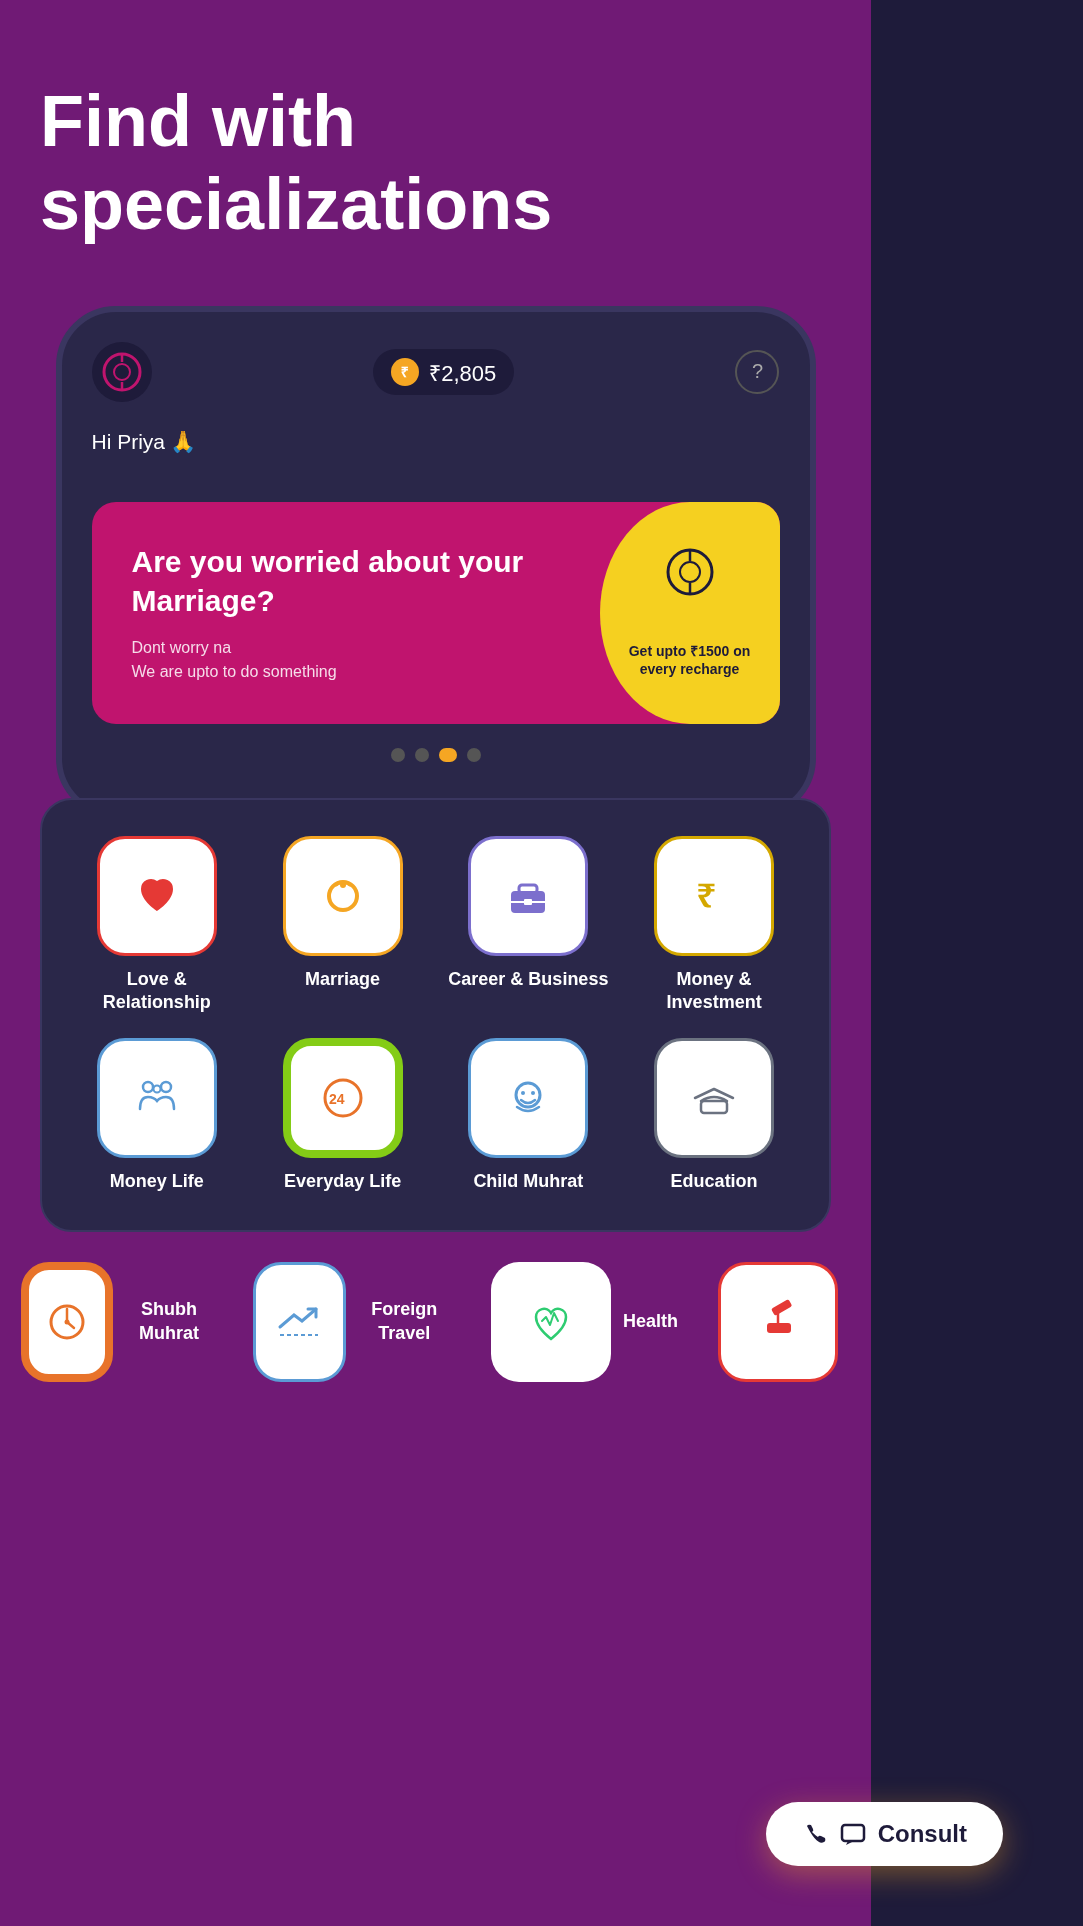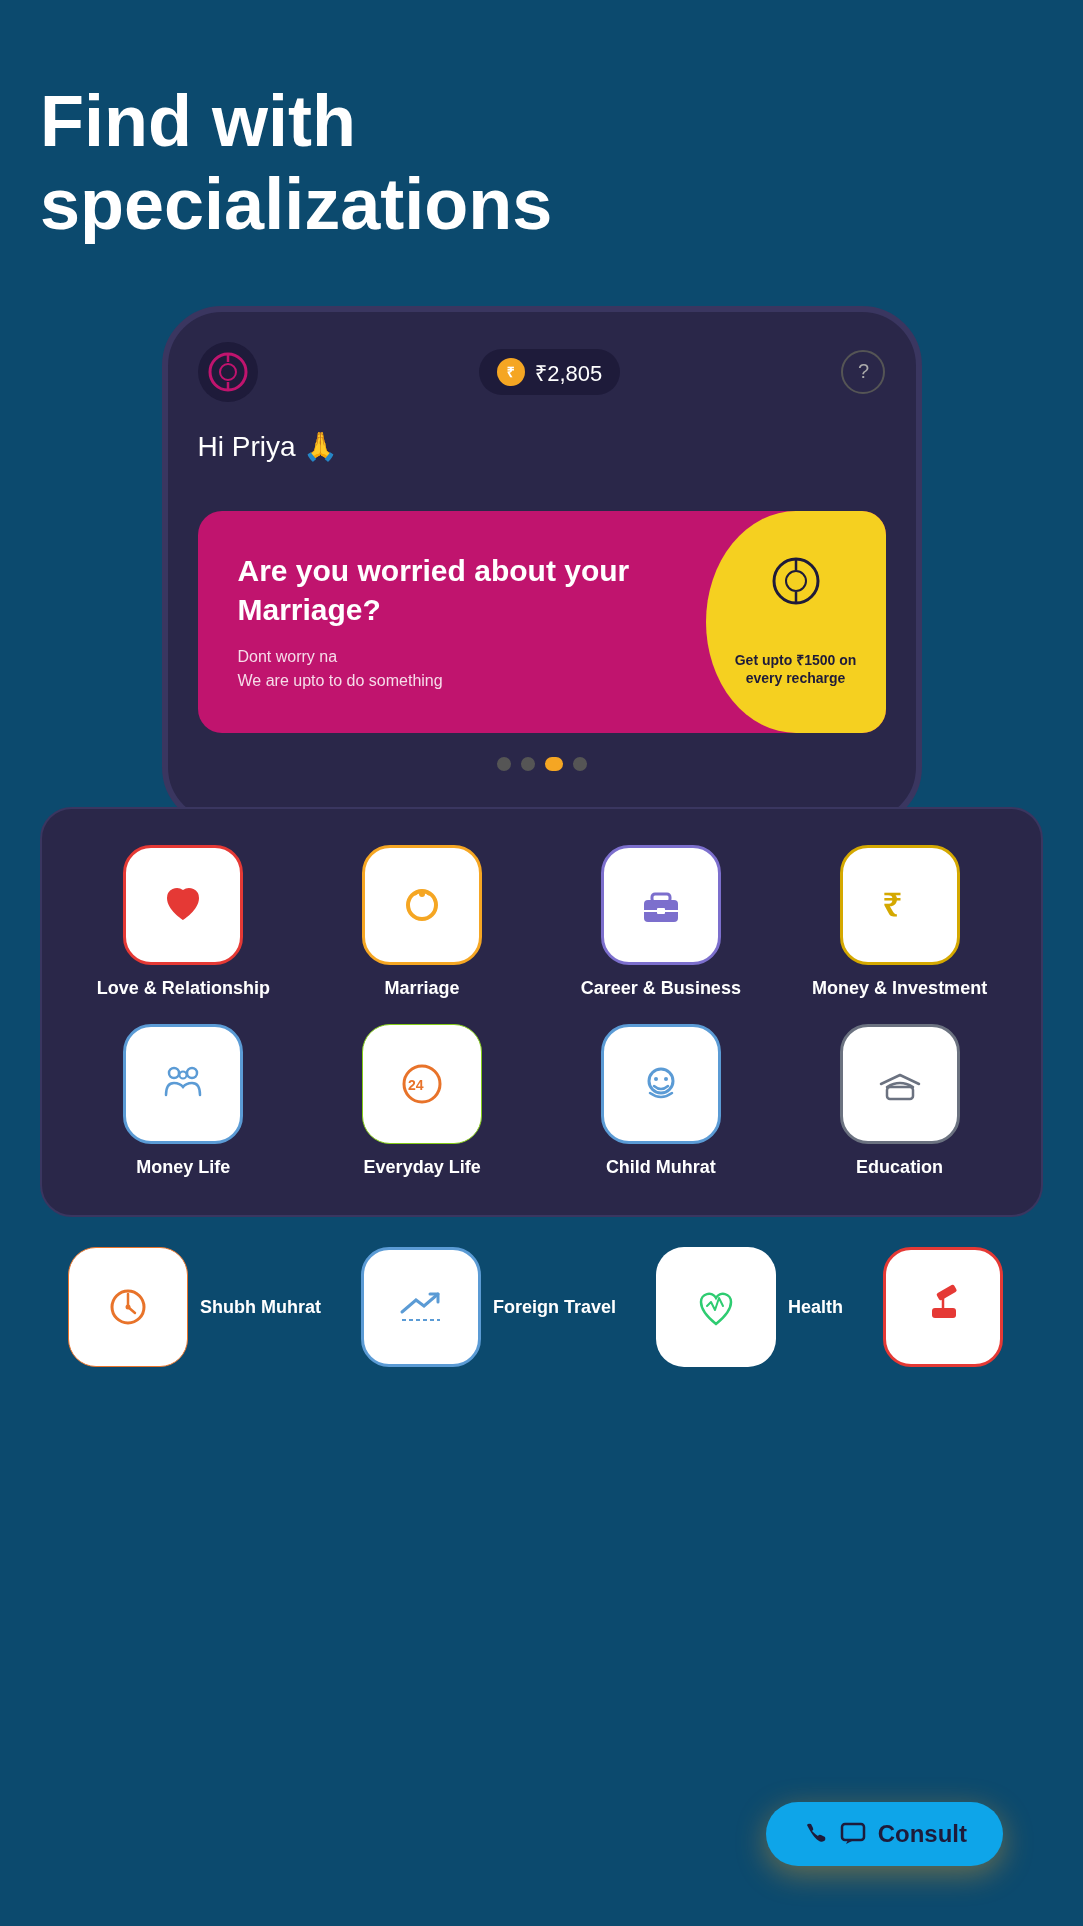--- a/index.html
+++ b/index.html
@@ -5,23 +5,23 @@
     * { margin: 0; padding: 0; box-sizing: border-box; }
     body {
       width: 1083px;
       min-height: 1926px;
       background-color: #1e1b3a;
       font-family: -apple-system, BlinkMacSystemFont, 'Segoe UI', sans-serif;
       overflow-x: hidden;
     }
 
     .page-wrapper {
-      width: 1083px;
+      width: 871px;
       min-height: 1926px;
-      background-color: #0c4a6e;
+      background-color: #701a75;
       position: relative;
       padding: 80px 40px 40px;
     }
 
     .headline {
       color: #ffffff;
       font-size: 72px;
       font-weight: 700;
       line-height: 1.15;
       margin-bottom: 60px;
@@ -98,21 +98,21 @@
       display: flex;
       align-items: center;
       justify-content: center;
       color: #aaa;
       font-size: 20px;
     }
 
     
     .greeting {
       color: #ffffff;
-      font-size: 28px;
+      font-size: 21px;
       font-weight: 500;
       margin-bottom: 28px;
     }
 
     
     .banner {
       background: #c0146e;
       border-radius: 24px;
       padding: 40px 40px;
       display: flex;
@@ -225,21 +225,21 @@
       justify-content: center;
       font-size: 46px;
       position: relative;
     }
 
     .spec-icon-box.love { border: 3px solid #e53935; }
     .spec-icon-box.marriage { border: 3px solid #f5a623; }
     .spec-icon-box.career { border: 3px solid #7c6fcd; }
     .spec-icon-box.money { border: 3px solid #d4a800; }
     .spec-icon-box.family { border: 3px solid #5b9bd5; }
-    .spec-icon-box.everyday { border: 1px solid #84cc16; }
+    .spec-icon-box.everyday { border: 8px solid #84cc16; }
     .spec-icon-box.childbirth { border: 3px solid #5b9bd5; }
     .spec-icon-box.education { border: 3px solid #6b7280; }
 
     .spec-label {
       color: #ffffff;
       font-size: 18px;
       font-weight: 600;
       text-align: center;
       line-height: 1.3;
     }
@@ -259,26 +259,26 @@
       align-items: center;
       gap: 12px;
       cursor: pointer;
     }
 
     
     .consult-fab {
       position: fixed;
       bottom: 60px;
       right: 80px;
-      background: #0ea5e9;
+      background: #ffffff;
       color: #1e1b3a;
       border-radius: 50px;
       padding: 18px 36px;
       display: flex;
-      align-items: flex-start;
+      align-items: center;
       gap: 12px;
       font-size: 24px;
       font-weight: 700;
       cursor: pointer;
       box-shadow: 0 8px 30px rgba(245,166,35,0.4);
       z-index: 100;
     }
 
     
     .icon-svg {

